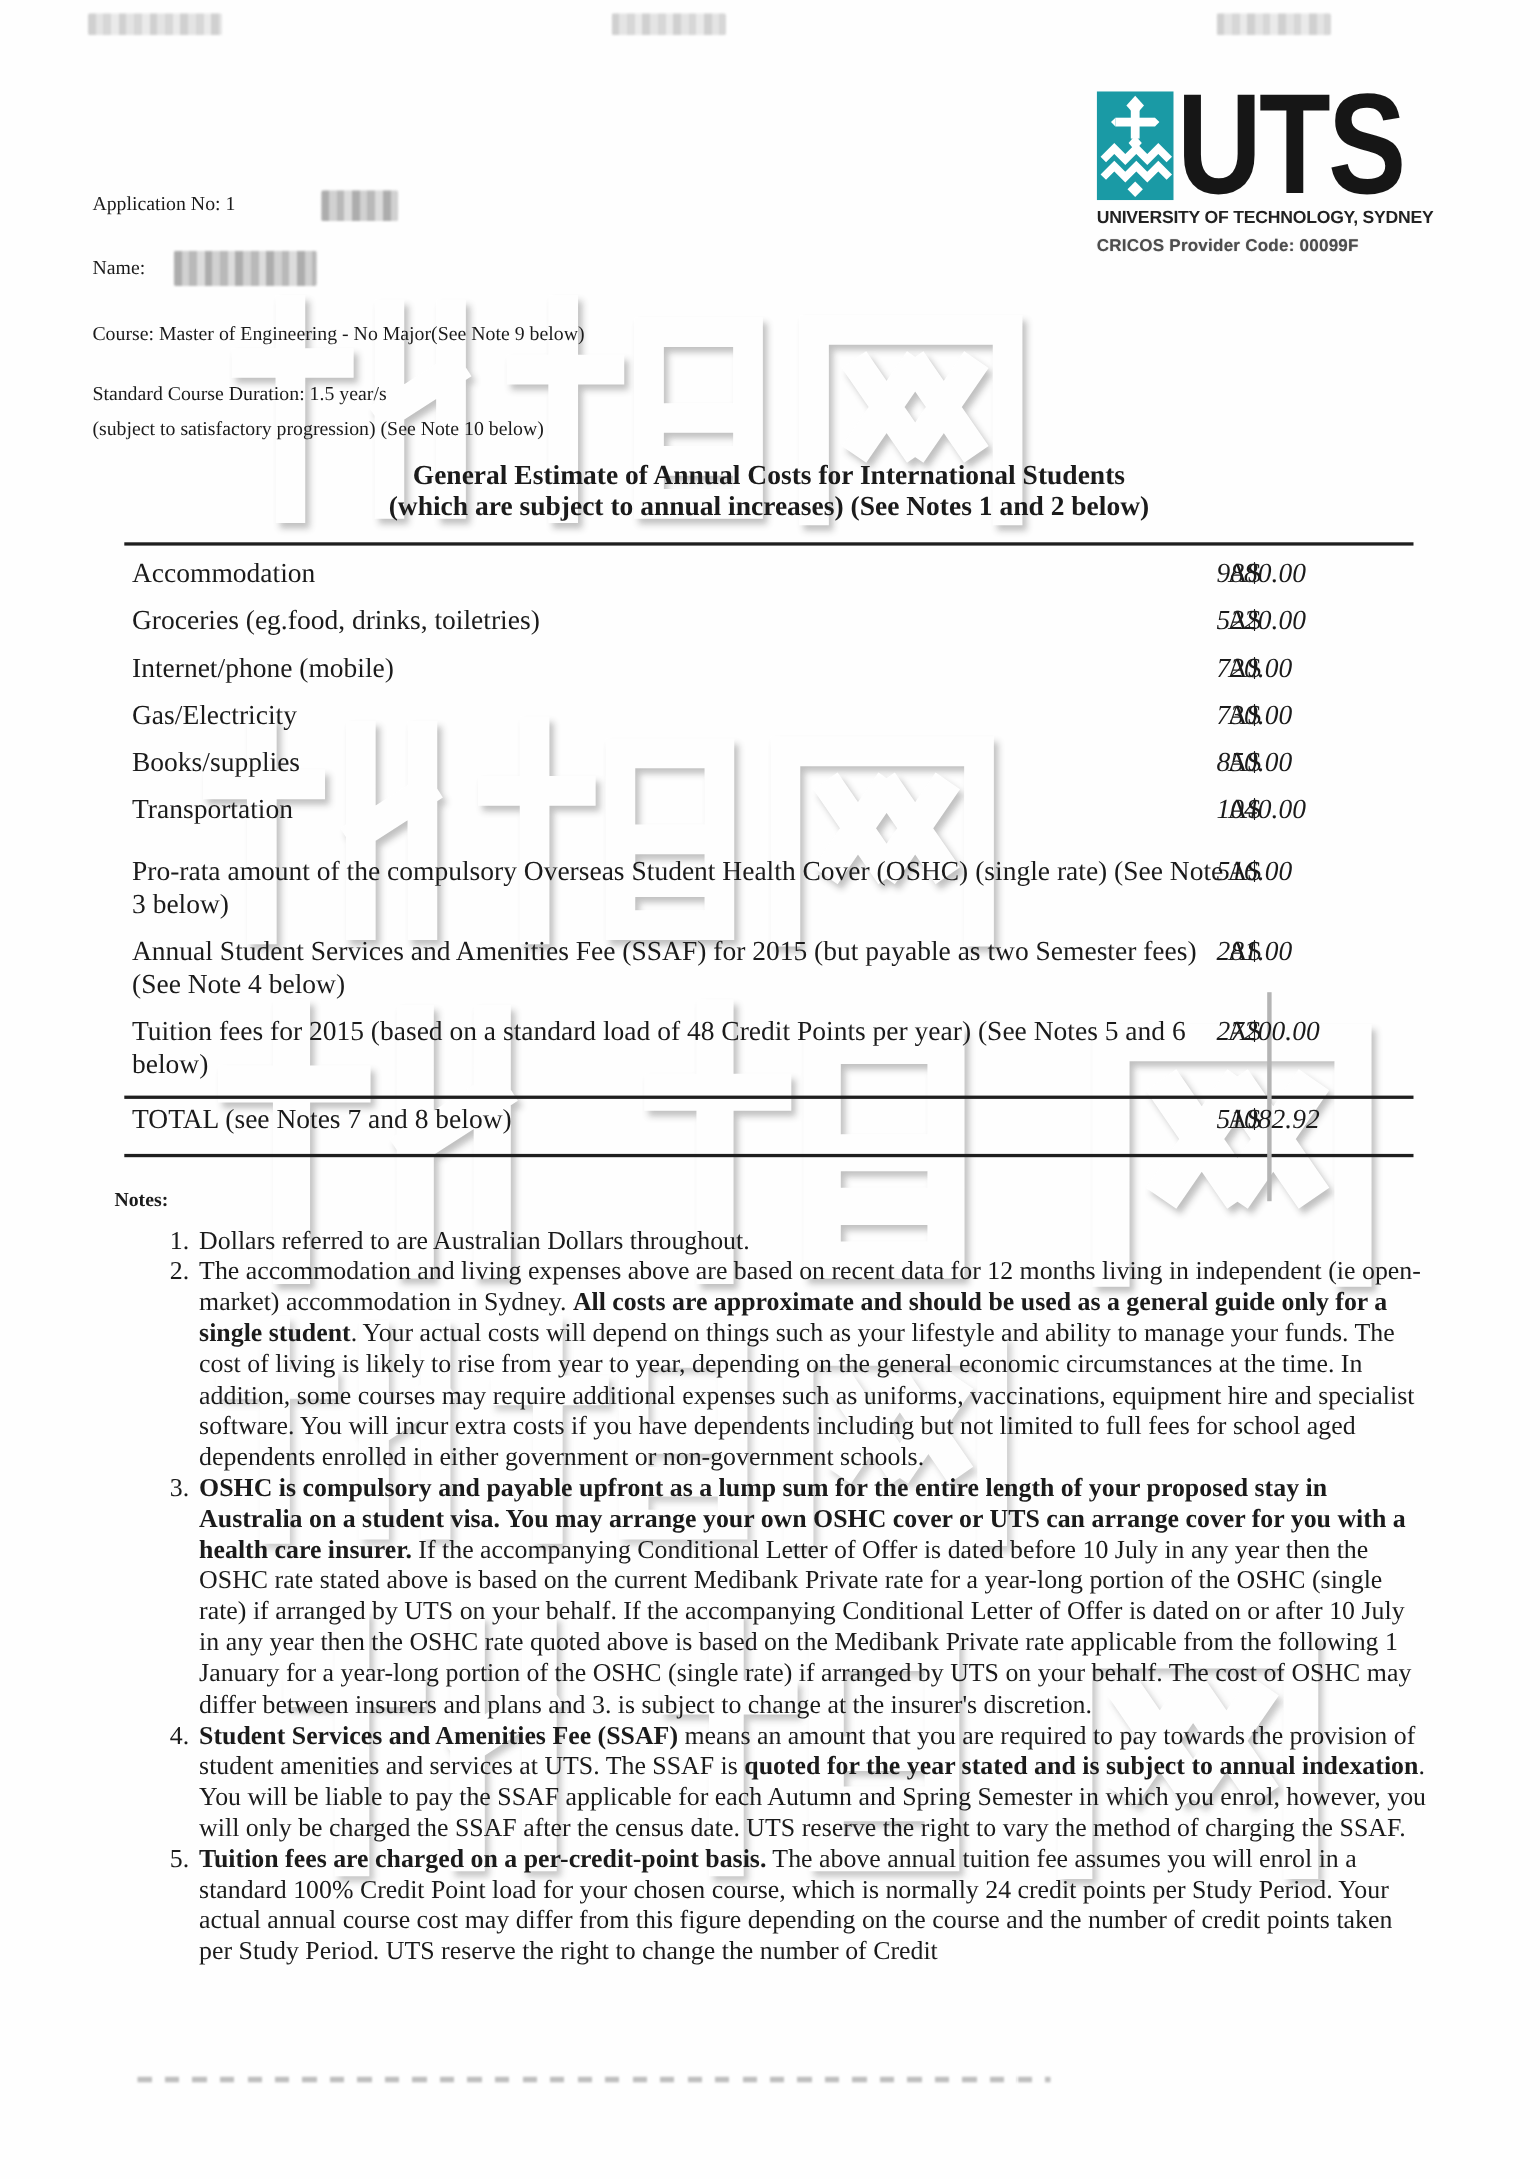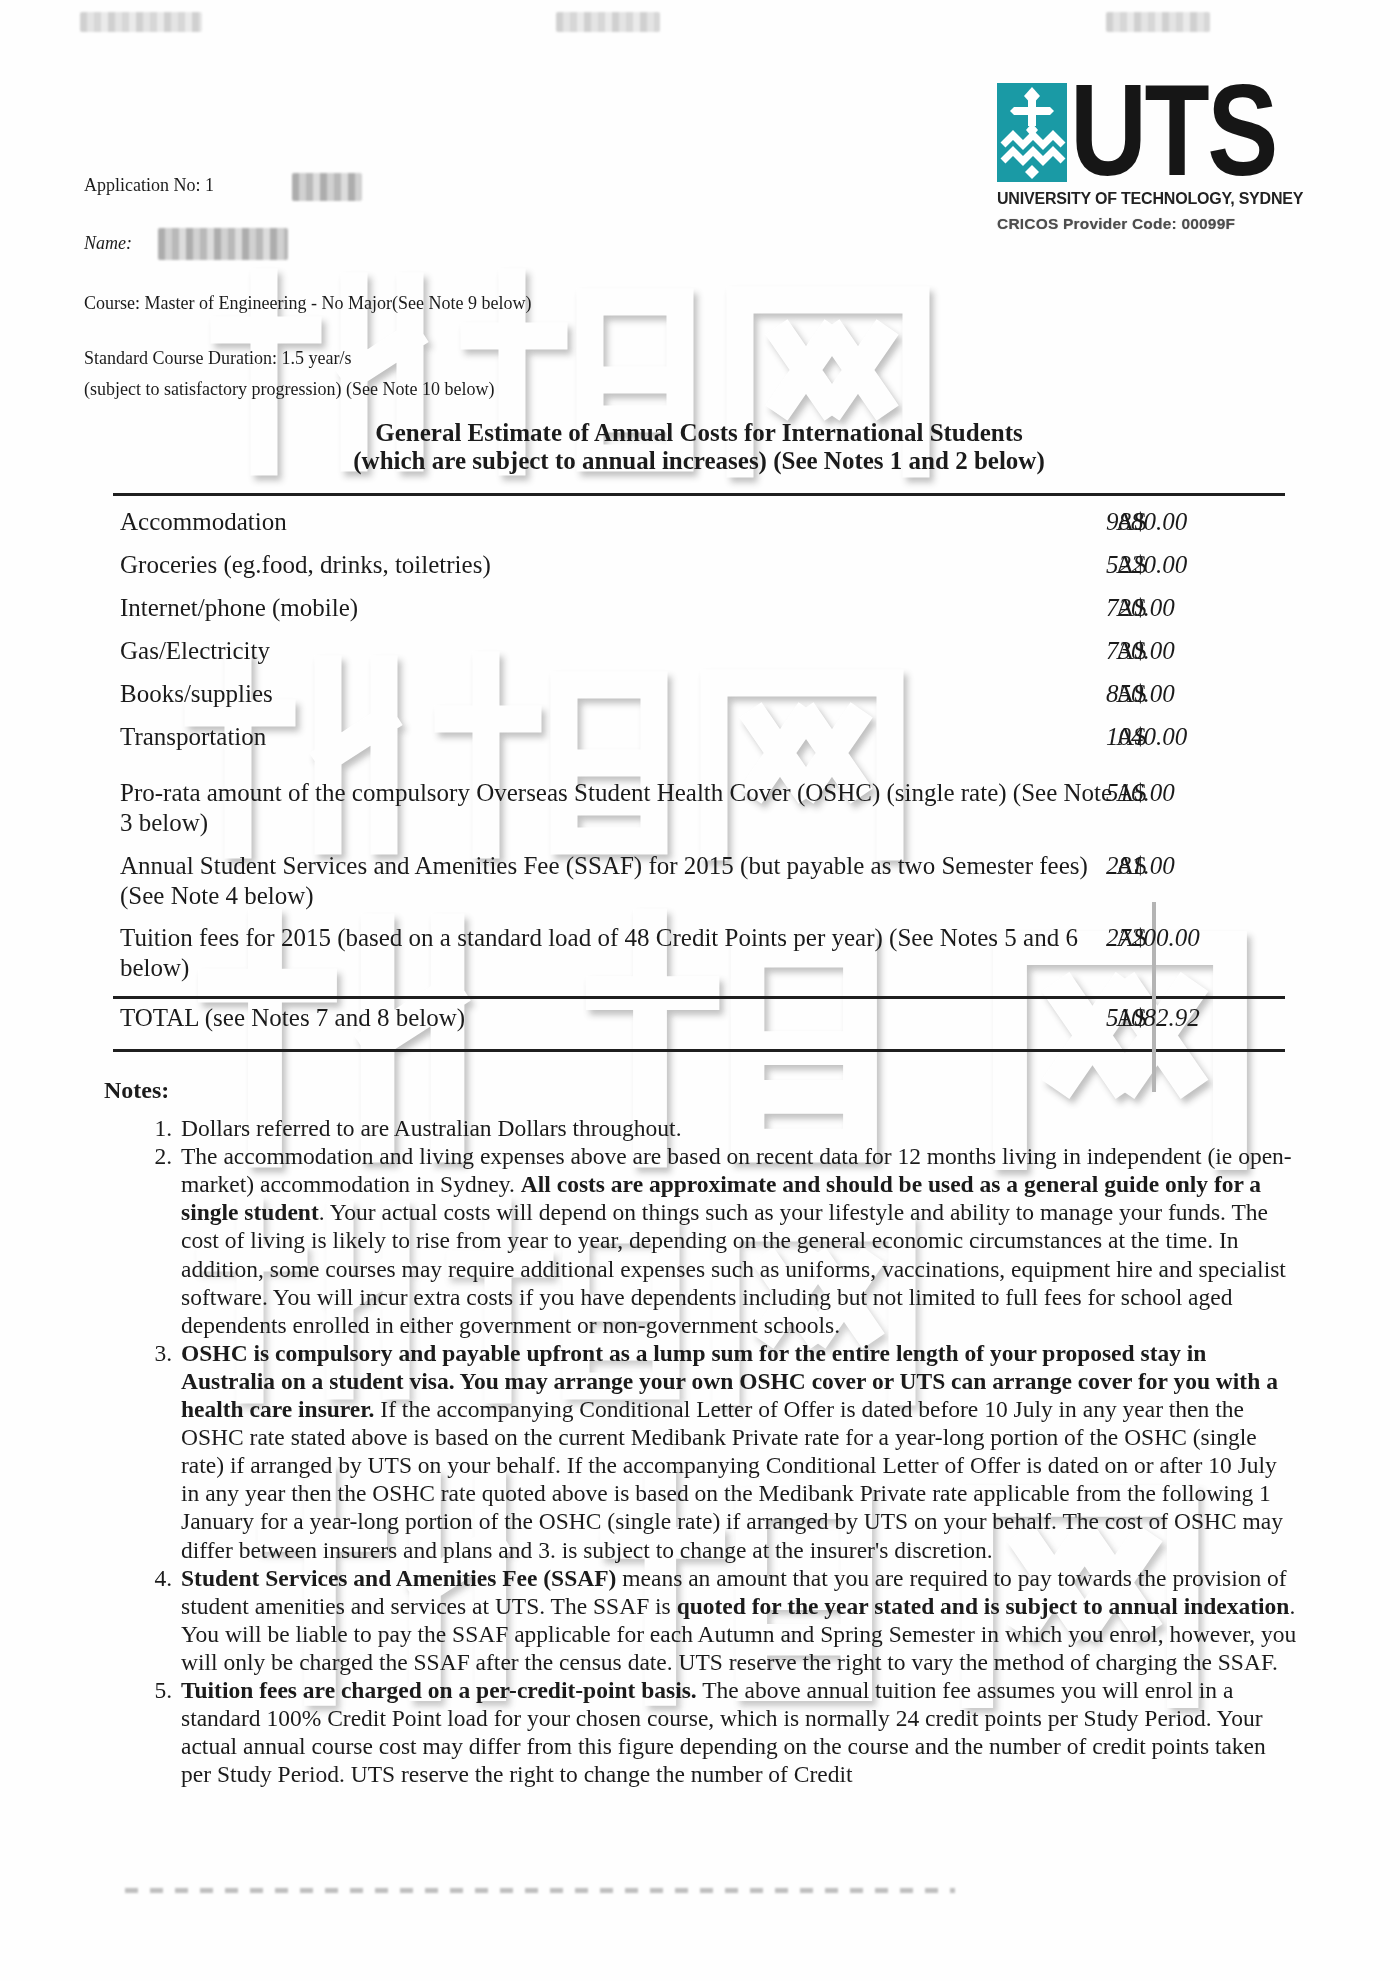--- a/index.html
+++ b/index.html
@@ -55,21 +55,21 @@
   }
   #cost-table{left:113px;top:493px;width:1172px;height:560px;}
   .tline{position:absolute;left:0;right:0;height:3px;background:#1f1f1f;}
   .trow{position:absolute;left:0;width:100%;font-size:25px;line-height:30px;}
   .trow .lab{position:absolute;left:7px;width:995px;}
   .trow .cur{position:absolute;left:1003px;white-space:nowrap;}
   .trow .amt{position:absolute;right:19px;width:160px;text-align:left;white-space:nowrap;font-style:italic;}
   .vrule{position:absolute;left:1039px;top:409px;width:4px;height:190px;background:#b4b4b4;}
   
   #notes{left:104px;top:1076px;width:1196px;font-size:23.5px;line-height:28.1px;}
-  .notes-h{font-weight:700;font-size:24px;margin:0 0 10px 0;}
+  .notes-h{font-weight:700;font-size:18px;margin:0 0 10px 0;}
   .note-item{display:flex;padding-left:36px;}
   .note-num{flex:0 0 32px;text-align:right;padding-right:9px;}
   .note-txt{flex:1;}
   .faded-cut{
     background:repeating-linear-gradient(90deg,rgba(95,95,95,.4) 0 13px,rgba(255,255,255,0) 13px 25px);
     filter:blur(1.2px);
   }
 </style>
 </head>
 <body>
@@ -161,21 +161,21 @@
     <div class="abs uts-uni" style="left:997px;top:190px;">UNIVERSITY OF TECHNOLOGY, SYDNEY</div>
     <div class="abs uts-cricos" style="left:997px;top:215px;">CRICOS Provider Code: 00099F</div>
   </div>
 
   <div class="abs hline" style="left:84px;top:170px;">
     <span>Application No:</span>
     <span>1</span>
   </div>
   <div class="abs pix pix-dark" style="left:292px;top:173px;width:70px;height:28px;"></div>
 
-  <div class="abs hline" style="left:84px;top:228px;font-style:italic;">Name:</div>
+  <div class="abs hline" style="left:84px;top:228px;">Name:</div>
   <div class="abs pix pix-dark" style="left:158px;top:228px;width:130px;height:32px;"></div>
 
   <div class="abs hline" style="left:84px;top:288px;">Course: Master of Engineering - No Major(See Note 9 below)</div>
 
   <div class="abs hline" style="left:84px;top:343px;">Standard Course Duration: 1.5 year/s</div>
   <div class="abs hline" style="left:84px;top:374px;">(subject to satisfactory progression) (See Note 10 below)</div>
 
   <div class="abs tbl-title">
     <div>General Estimate of Annual Costs for International Students</div>
     <div>(which are subject to annual increases) (See Notes 1 and 2 below)</div>

